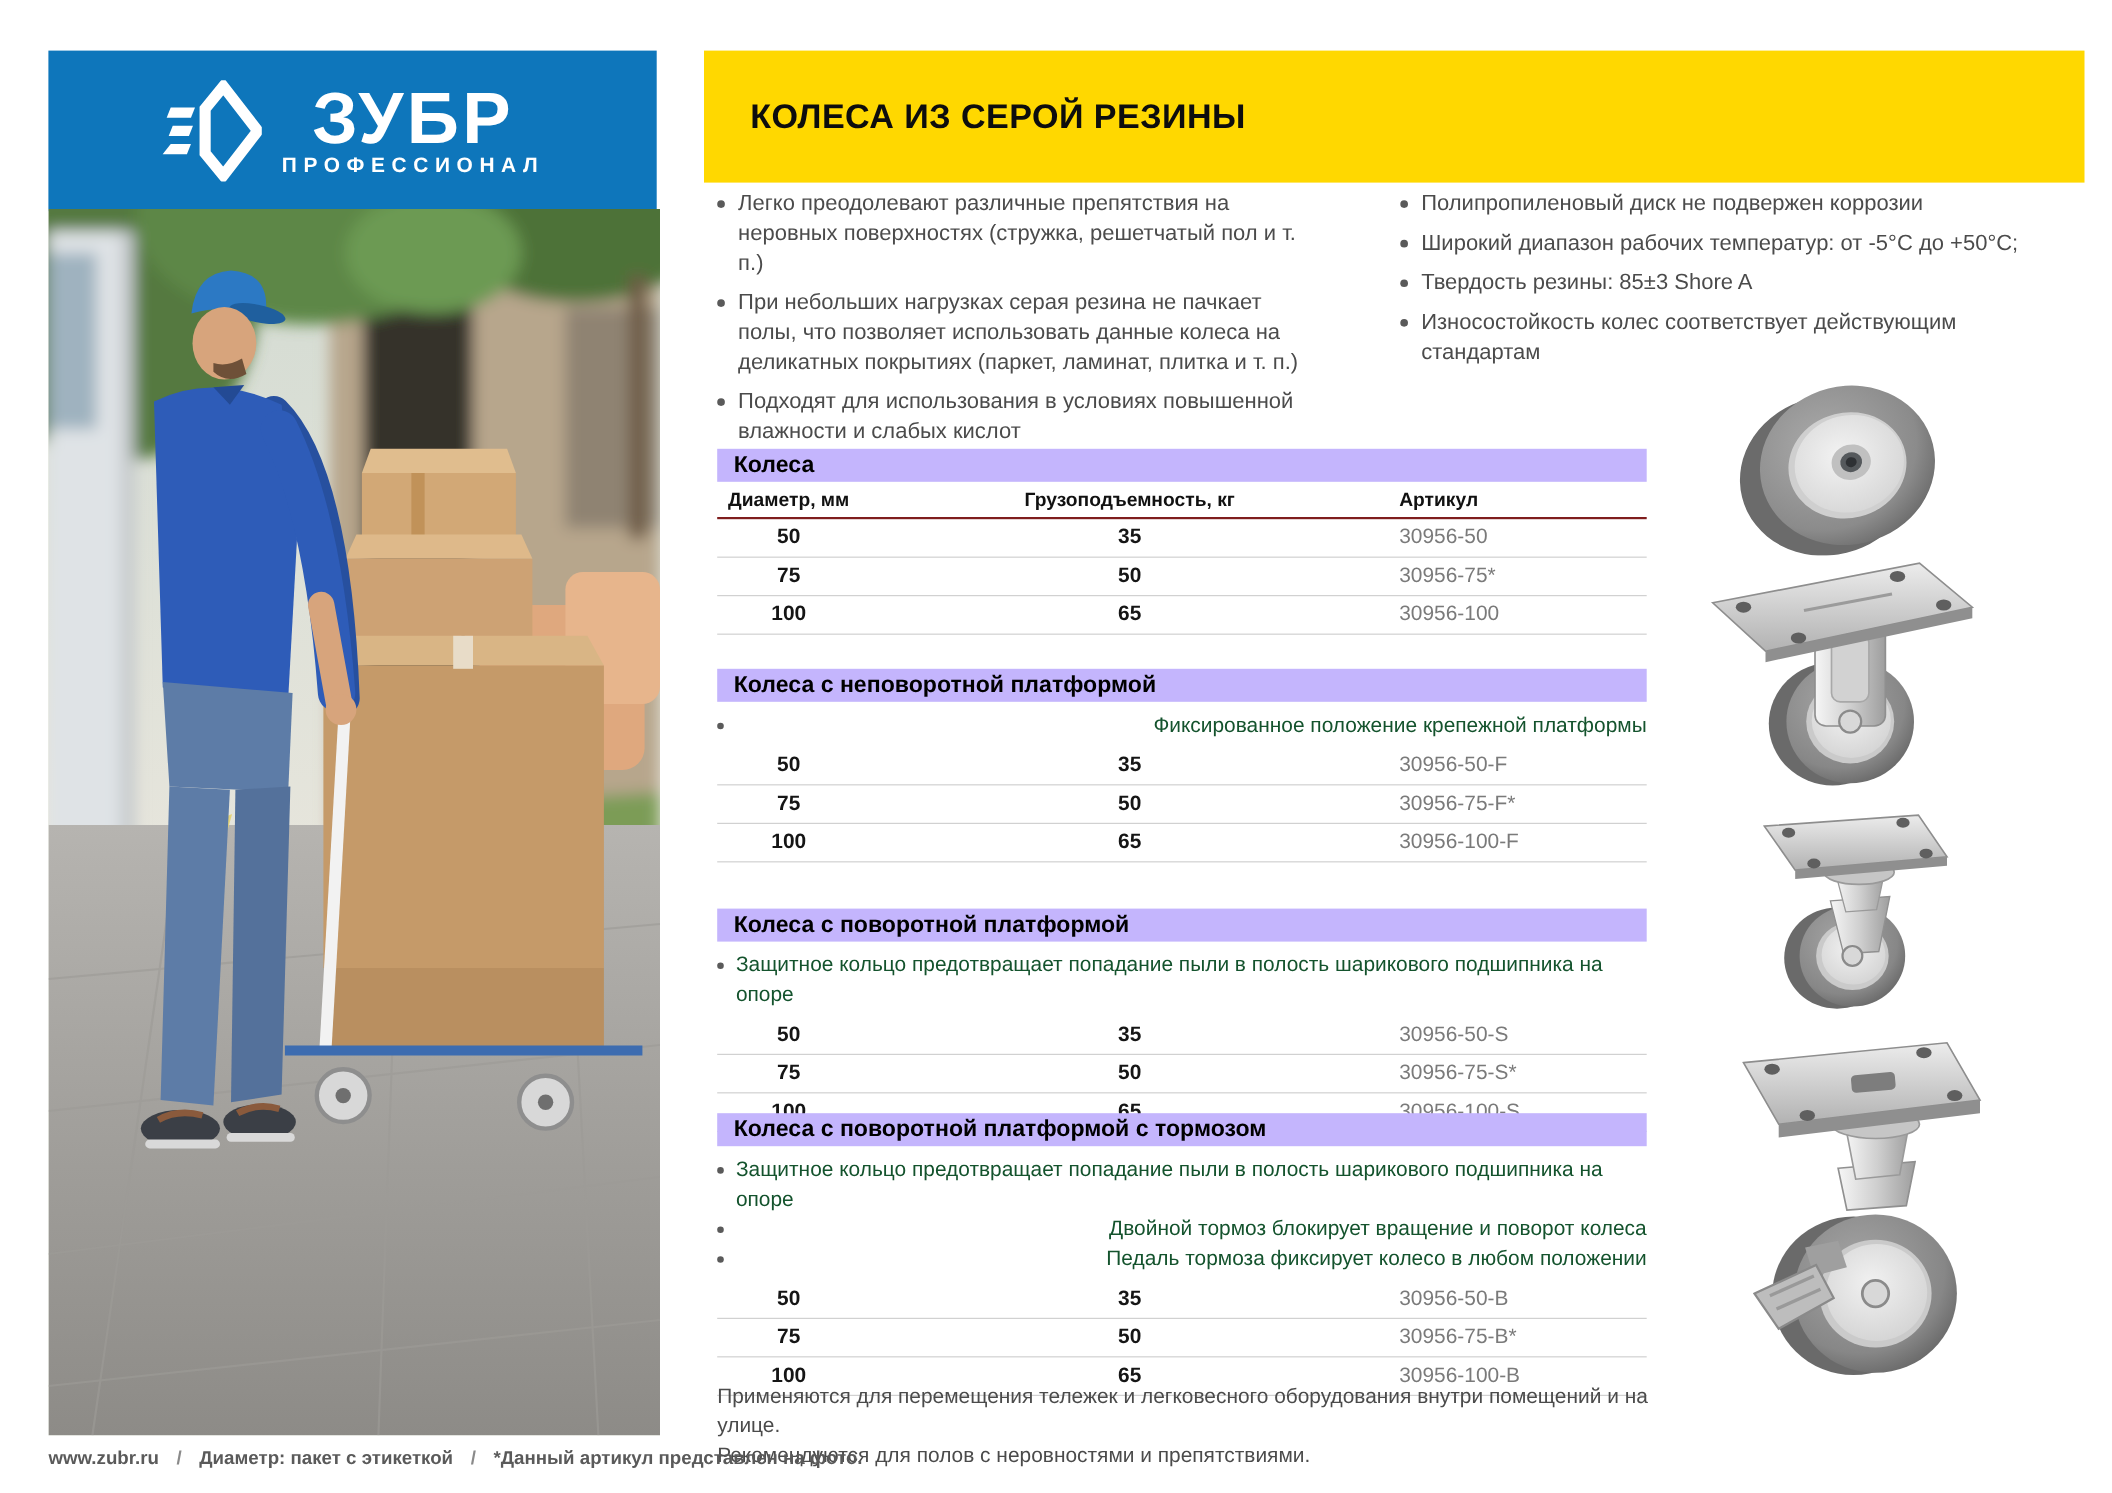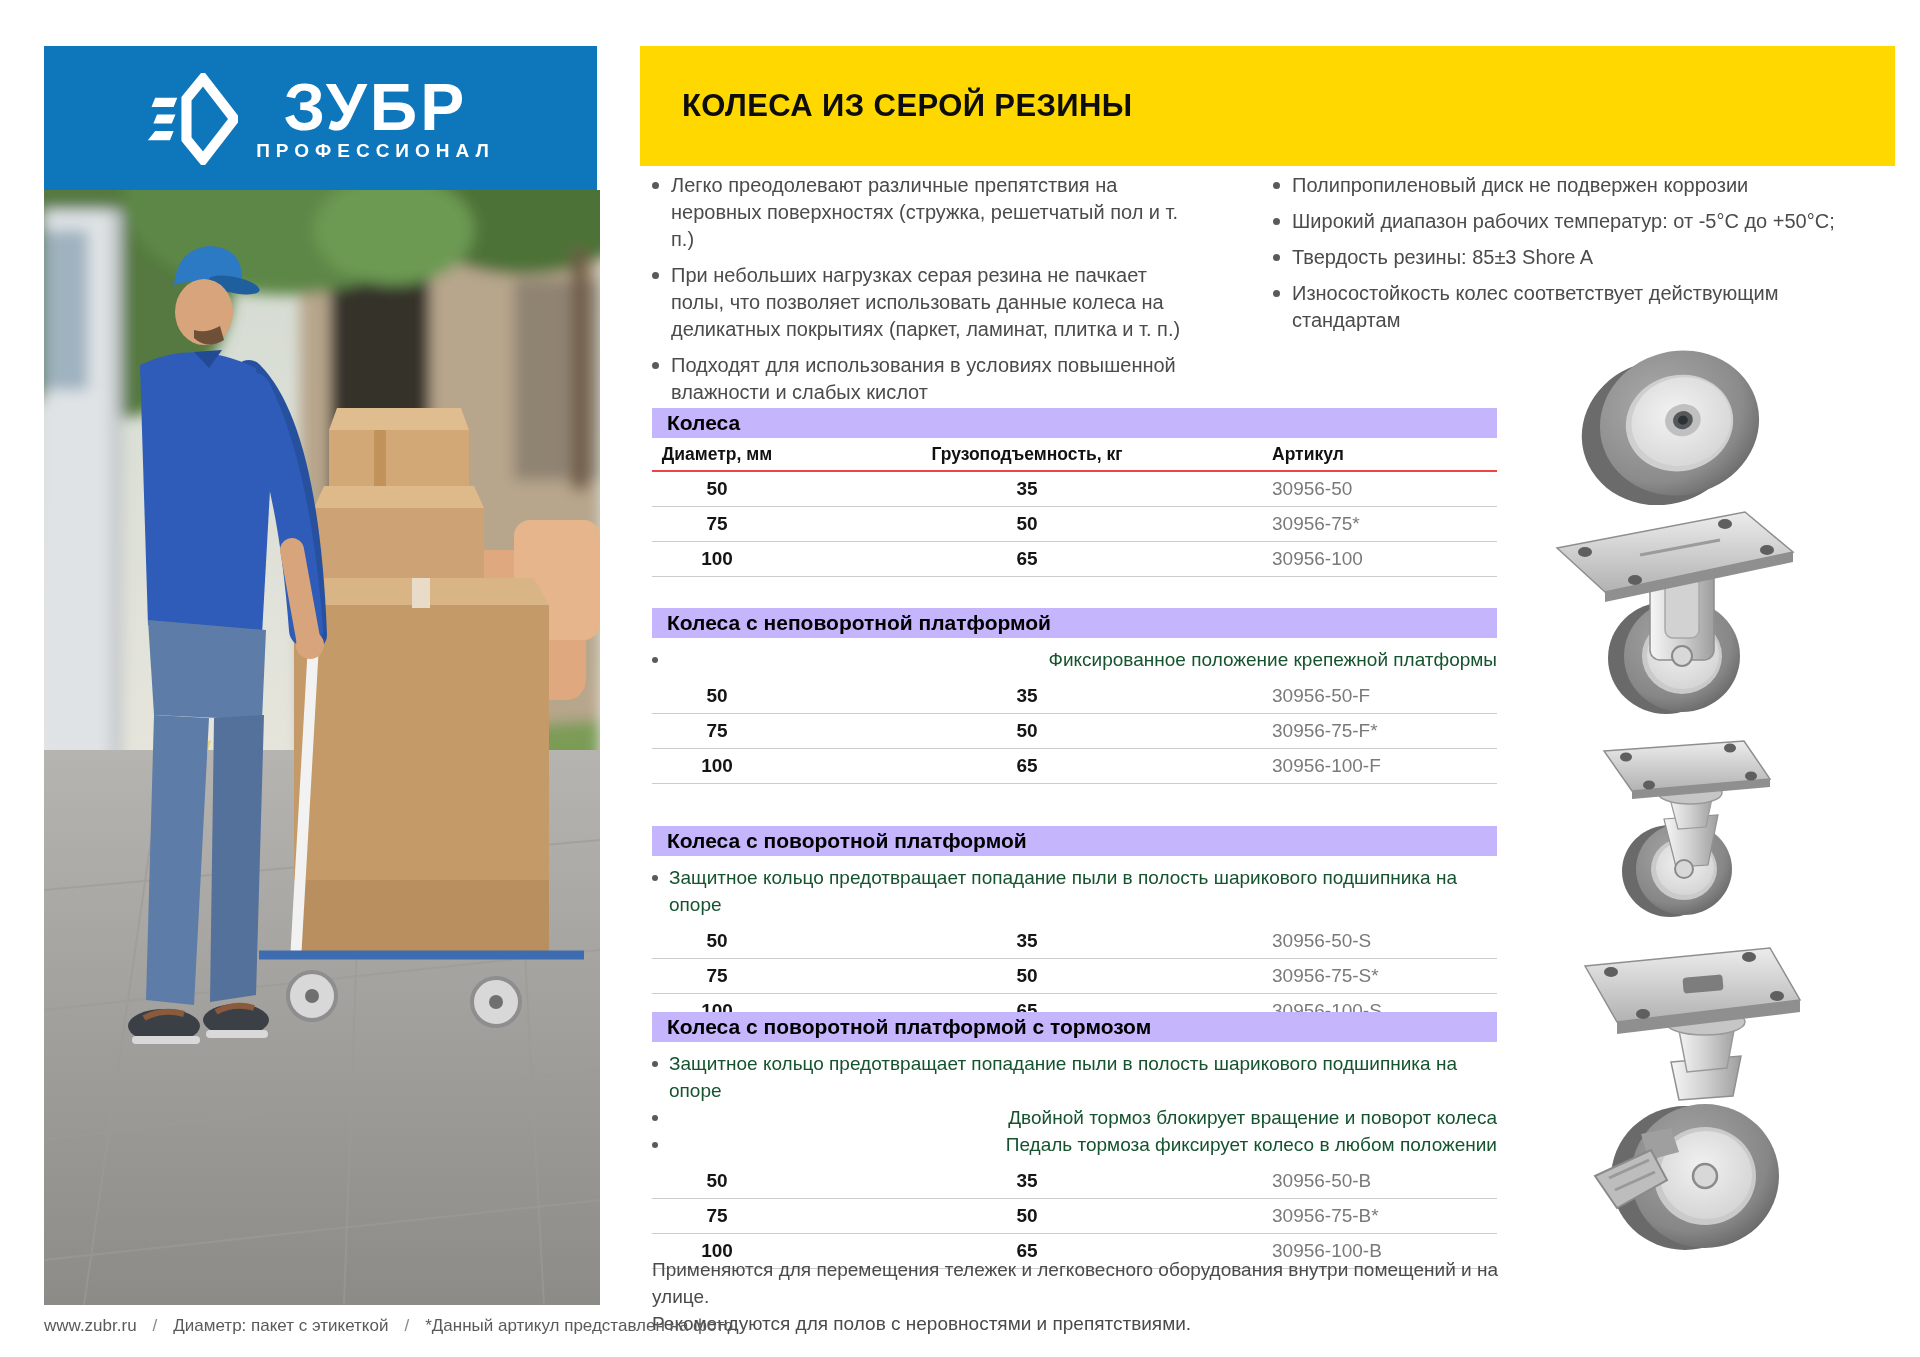--- a/index.html
+++ b/index.html
@@ -22,37 +22,37 @@
   
   .features-left{position:absolute;left:652px;top:172px;width:540px;}
   .features-right{position:absolute;left:1273px;top:172px;width:612px;}
   .feat{display:flex;gap:12px;margin-bottom:9px;font-size:20px;line-height:27px;color:#4b4b4b;}
   .feat .dot{flex:0 0 auto;width:7px;height:7px;border-radius:50%;background:#5a5a5a;margin-top:10px;}
 
   
   .tbl{position:absolute;left:652px;width:845px;}
   .tbar{height:30px;background:#c4b5fd;display:flex;align-items:center;padding-left:15px;
         box-sizing:border-box;font-weight:bold;font-size:21px;color:#000;}
-  .tcols{display:flex;align-items:center;height:32px;border-bottom:2px solid #ef4444;}
+  .tcols{display:flex;align-items:center;height:32px;border-bottom:2px solid #7f1d1d;}
   .tc1{width:130px;text-align:center;font-weight:bold;font-size:17.5px;color:#111;}
   .tc2{width:490px;text-align:center;font-weight:bold;font-size:17.5px;color:#111;}
   .tc3{width:225px;text-align:left;font-weight:bold;font-size:17.5px;color:#111;}
   .trow{display:flex;align-items:center;height:34px;border-bottom:1px solid #cccccc;}
   .cd{width:130px;text-align:center;font-weight:bold;font-size:19px;color:#151515;}
   .cl{width:490px;text-align:center;font-weight:bold;font-size:19px;color:#151515;}
   .ca{width:225px;font-size:19px;color:#7a7a7a;}
   .tbullets{margin-top:8px;margin-bottom:4px;}
   .tb{display:flex;gap:11px;font-size:19px;line-height:27px;color:#14532d;justify-content:space-between;}
   .tb .dot{flex:0 0 auto;width:6px;height:6px;border-radius:50%;background:#5a5a5a;margin-top:11px;}
   .rows{margin-top:6px;}
 
   
   .note{position:absolute;left:652px;top:1256px;width:860px;font-size:19px;line-height:27px;color:#4b4b4b;}
   .footer{position:absolute;left:44px;top:1316px;display:flex;gap:16px;align-items:center;
-          font-size:17px;color:#5a5a5a;}
+          font-size:17px;color:#5a5a5a;font-weight:bold;}
   .footer .sep{color:#8a8a8a;}
 
   
   .gimg{position:absolute;}
   #img-wheel{left:1568px;top:345px;width:225px;height:160px;}
   #img-fixed{left:1545px;top:500px;width:255px;height:225px;}
   #img-swivel{left:1552px;top:735px;width:235px;height:190px;}
   #img-brake{left:1545px;top:938px;width:270px;height:360px;}
 </style>
 </head>

